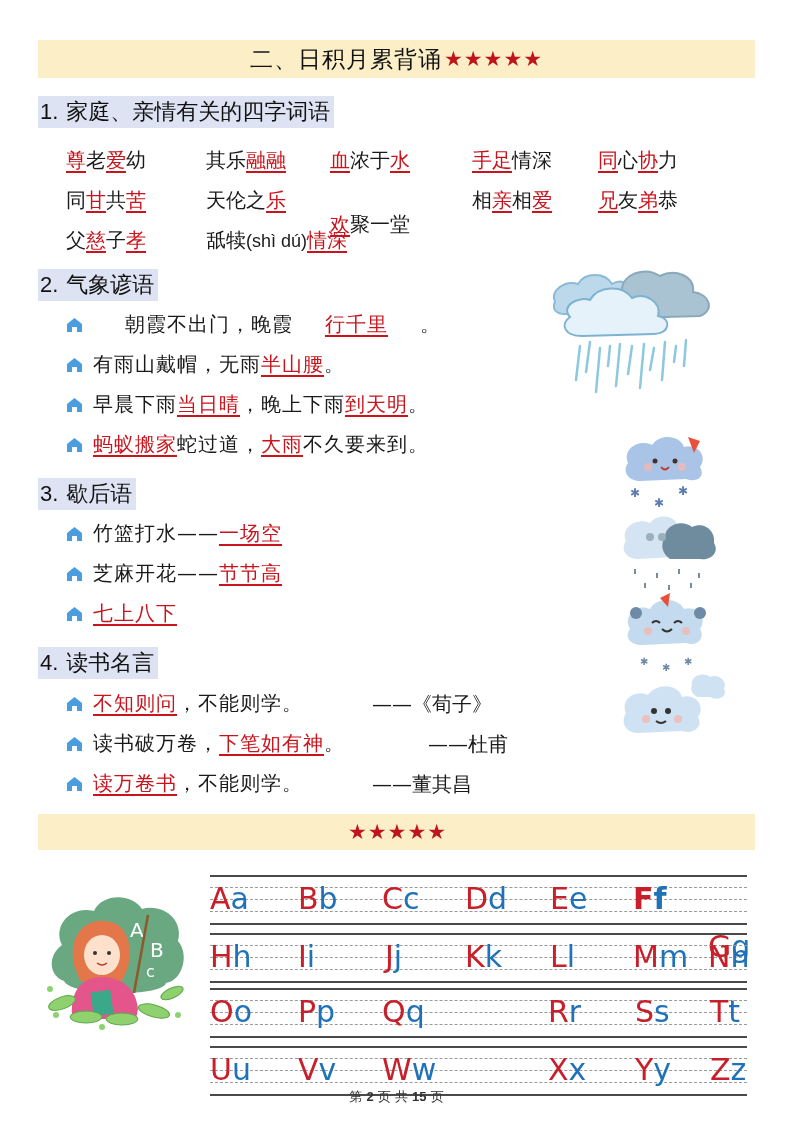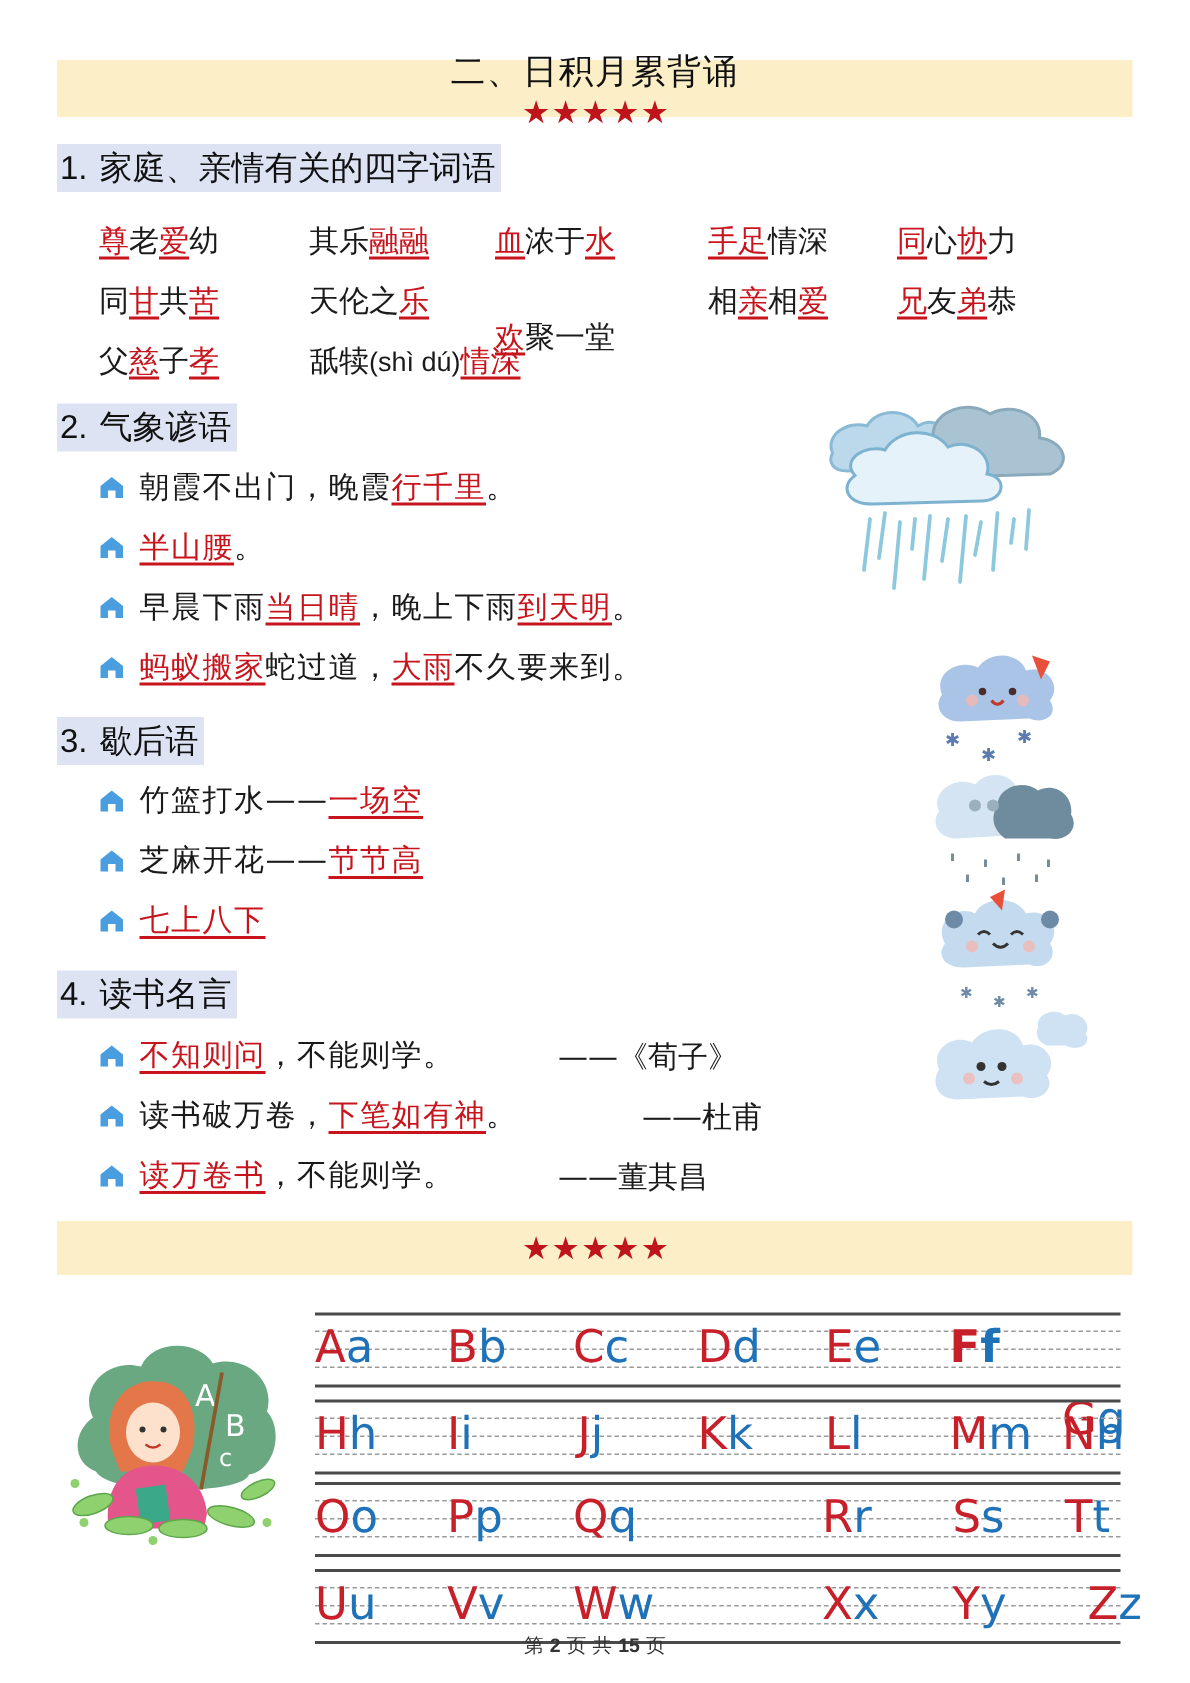--- a/index.html
+++ b/index.html
@@ -29,21 +29,21 @@
   .letter { position:absolute; top:4px; font-family:"DejaVu Sans",sans-serif; font-size:30px; line-height:40px; white-space:nowrap; }
   .letter .up { color:#c8202a; }
   .letter .lo { color:#1f72b8; }
   .footer { position:absolute; left:0; width:793px; top:1088px; text-align:center; font-size:13px; color:#333; font-family:"DejaVu Serif",serif; }
   .footer b { font-family:"Liberation Sans",sans-serif; }
   .illu { position:absolute; }
 </style>
 </head>
 <body>
 
-<div class="banner" style="top:40px;flex-direction:column;">
+<div class="banner" style="top:40px;">
   <span class="title">二、日积月累背诵</span>
   <span class="stars">★★★★★</span>
 </div>
 
 <div class="sub" style="top:96px;">
   <span class="num">1.</span>
   <span>家庭、亲情有关的四字词语</span>
 </div>
 <div id="idioms" class="idiom-grid">
     <div class="idiom-row" style="position: relative;">
@@ -64,32 +64,33 @@
       <span class="idiom" style="position: absolute; left: 0px;"><span>父</span><span class="red">慈</span><span>子</span><span class="red">孝</span></span>
       <span class="idiom" style="position: absolute; left: 140px;"><span>舐犊</span><span class="pinyin">(shì dú)</span><span class="red">情深</span></span>
     </div>
   </div>
 
 <div class="sub" style="top:269px;">
   <span class="num">2.</span>
   <span>气象谚语</span>
 </div>
 <div id="sub2lines">
-    <div class="line" style="top: 311px;">
+    <div class="line" style="top: 311px; gap: 32px;">
       <svg viewBox="0 0 17 16" class="bullet">
         <path d="M8.5,1 L16,7 L16,15 L11,15 L11,10 L6,10 L6,15 L1,15 L1,7 Z" fill="#4a9ee0"></path>
       </svg>
       <span>朝霞不出门，晚霞</span>
       <span class="red">行千里</span>
       <span>。</span>
     </div>
     <div class="line" style="top: 351px;">
       <svg viewBox="0 0 17 16" class="bullet">
         <path d="M8.5,1 L16,7 L16,15 L11,15 L11,10 L6,10 L6,15 L1,15 L1,7 Z" fill="#4a9ee0"></path>
       </svg>
+      <span>有雨山戴帽，无雨</span>
       <span class="red">半山腰</span>
       <span>。</span>
     </div>
     <div class="line" style="top: 391px;">
       <svg viewBox="0 0 17 16" class="bullet">
         <path d="M8.5,1 L16,7 L16,15 L11,15 L11,10 L6,10 L6,15 L1,15 L1,7 Z" fill="#4a9ee0"></path>
       </svg>
       <span>早晨下雨</span>
       <span class="red">当日晴</span>
       <span>，晚上下雨</span>
@@ -216,21 +217,21 @@
       <div class="top"></div>
       <div class="d1"></div>
       <div class="d2"></div>
       <div class="d3"></div>
       <div class="bot"></div>
       <div class="letter" style="left: 0px;"><span class="up">U</span><span class="lo">u</span></div>
       <div class="letter" style="left: 88px;"><span class="up">V</span><span class="lo">v</span></div>
       <div class="letter" style="left: 172px;"><span class="up">W</span><span class="lo">w</span></div>
       <div class="letter" style="left: 338px;"><span class="up">X</span><span class="lo">x</span></div>
       <div class="letter" style="left: 425px;"><span class="up">Y</span><span class="lo">y</span></div>
-      <div class="letter" style="left: 515px; text-align: right;"><span class="up">Z</span><span class="lo">z</span></div>
+      <div class="letter" style="left: 500px; text-align: right;"><span class="up">Z</span><span class="lo">z</span></div>
     </div>
   </div>
 
 <svg class="illu" style="left:550px;top:262px;" width="170" height="140" viewBox="0 0 170 140">
   <path d="M5,40 C0,28 15,18 28,22 C35,10 55,10 62,22 C72,16 82,22 80,34 C90,38 85,52 72,50 L15,52 C5,52 2,46 5,40Z" fill="#bcd9ec" stroke="#8bbad6" stroke-width="2"></path>
   <path d="M72,28 C72,12 95,4 110,14 C125,6 145,14 143,30 C160,32 165,48 150,54 L80,56 C70,50 68,38 72,28Z" fill="#aac3d2" stroke="#8aa9bb" stroke-width="2"></path>
   <path d="M20,55 C10,44 28,34 40,38 C48,24 72,22 82,36 C95,30 112,40 108,54 C122,56 120,72 104,72 L32,74 C14,74 10,62 20,55Z" fill="#e6f2fa" stroke="#7db2d0" stroke-width="2"></path>
   <g stroke="#8cc8de" stroke-width="2.5" stroke-linecap="round">
     <line x1="30" y1="84" x2="26" y2="118"></line>
       <line x1="40" y1="80" x2="36" y2="110"></line>

